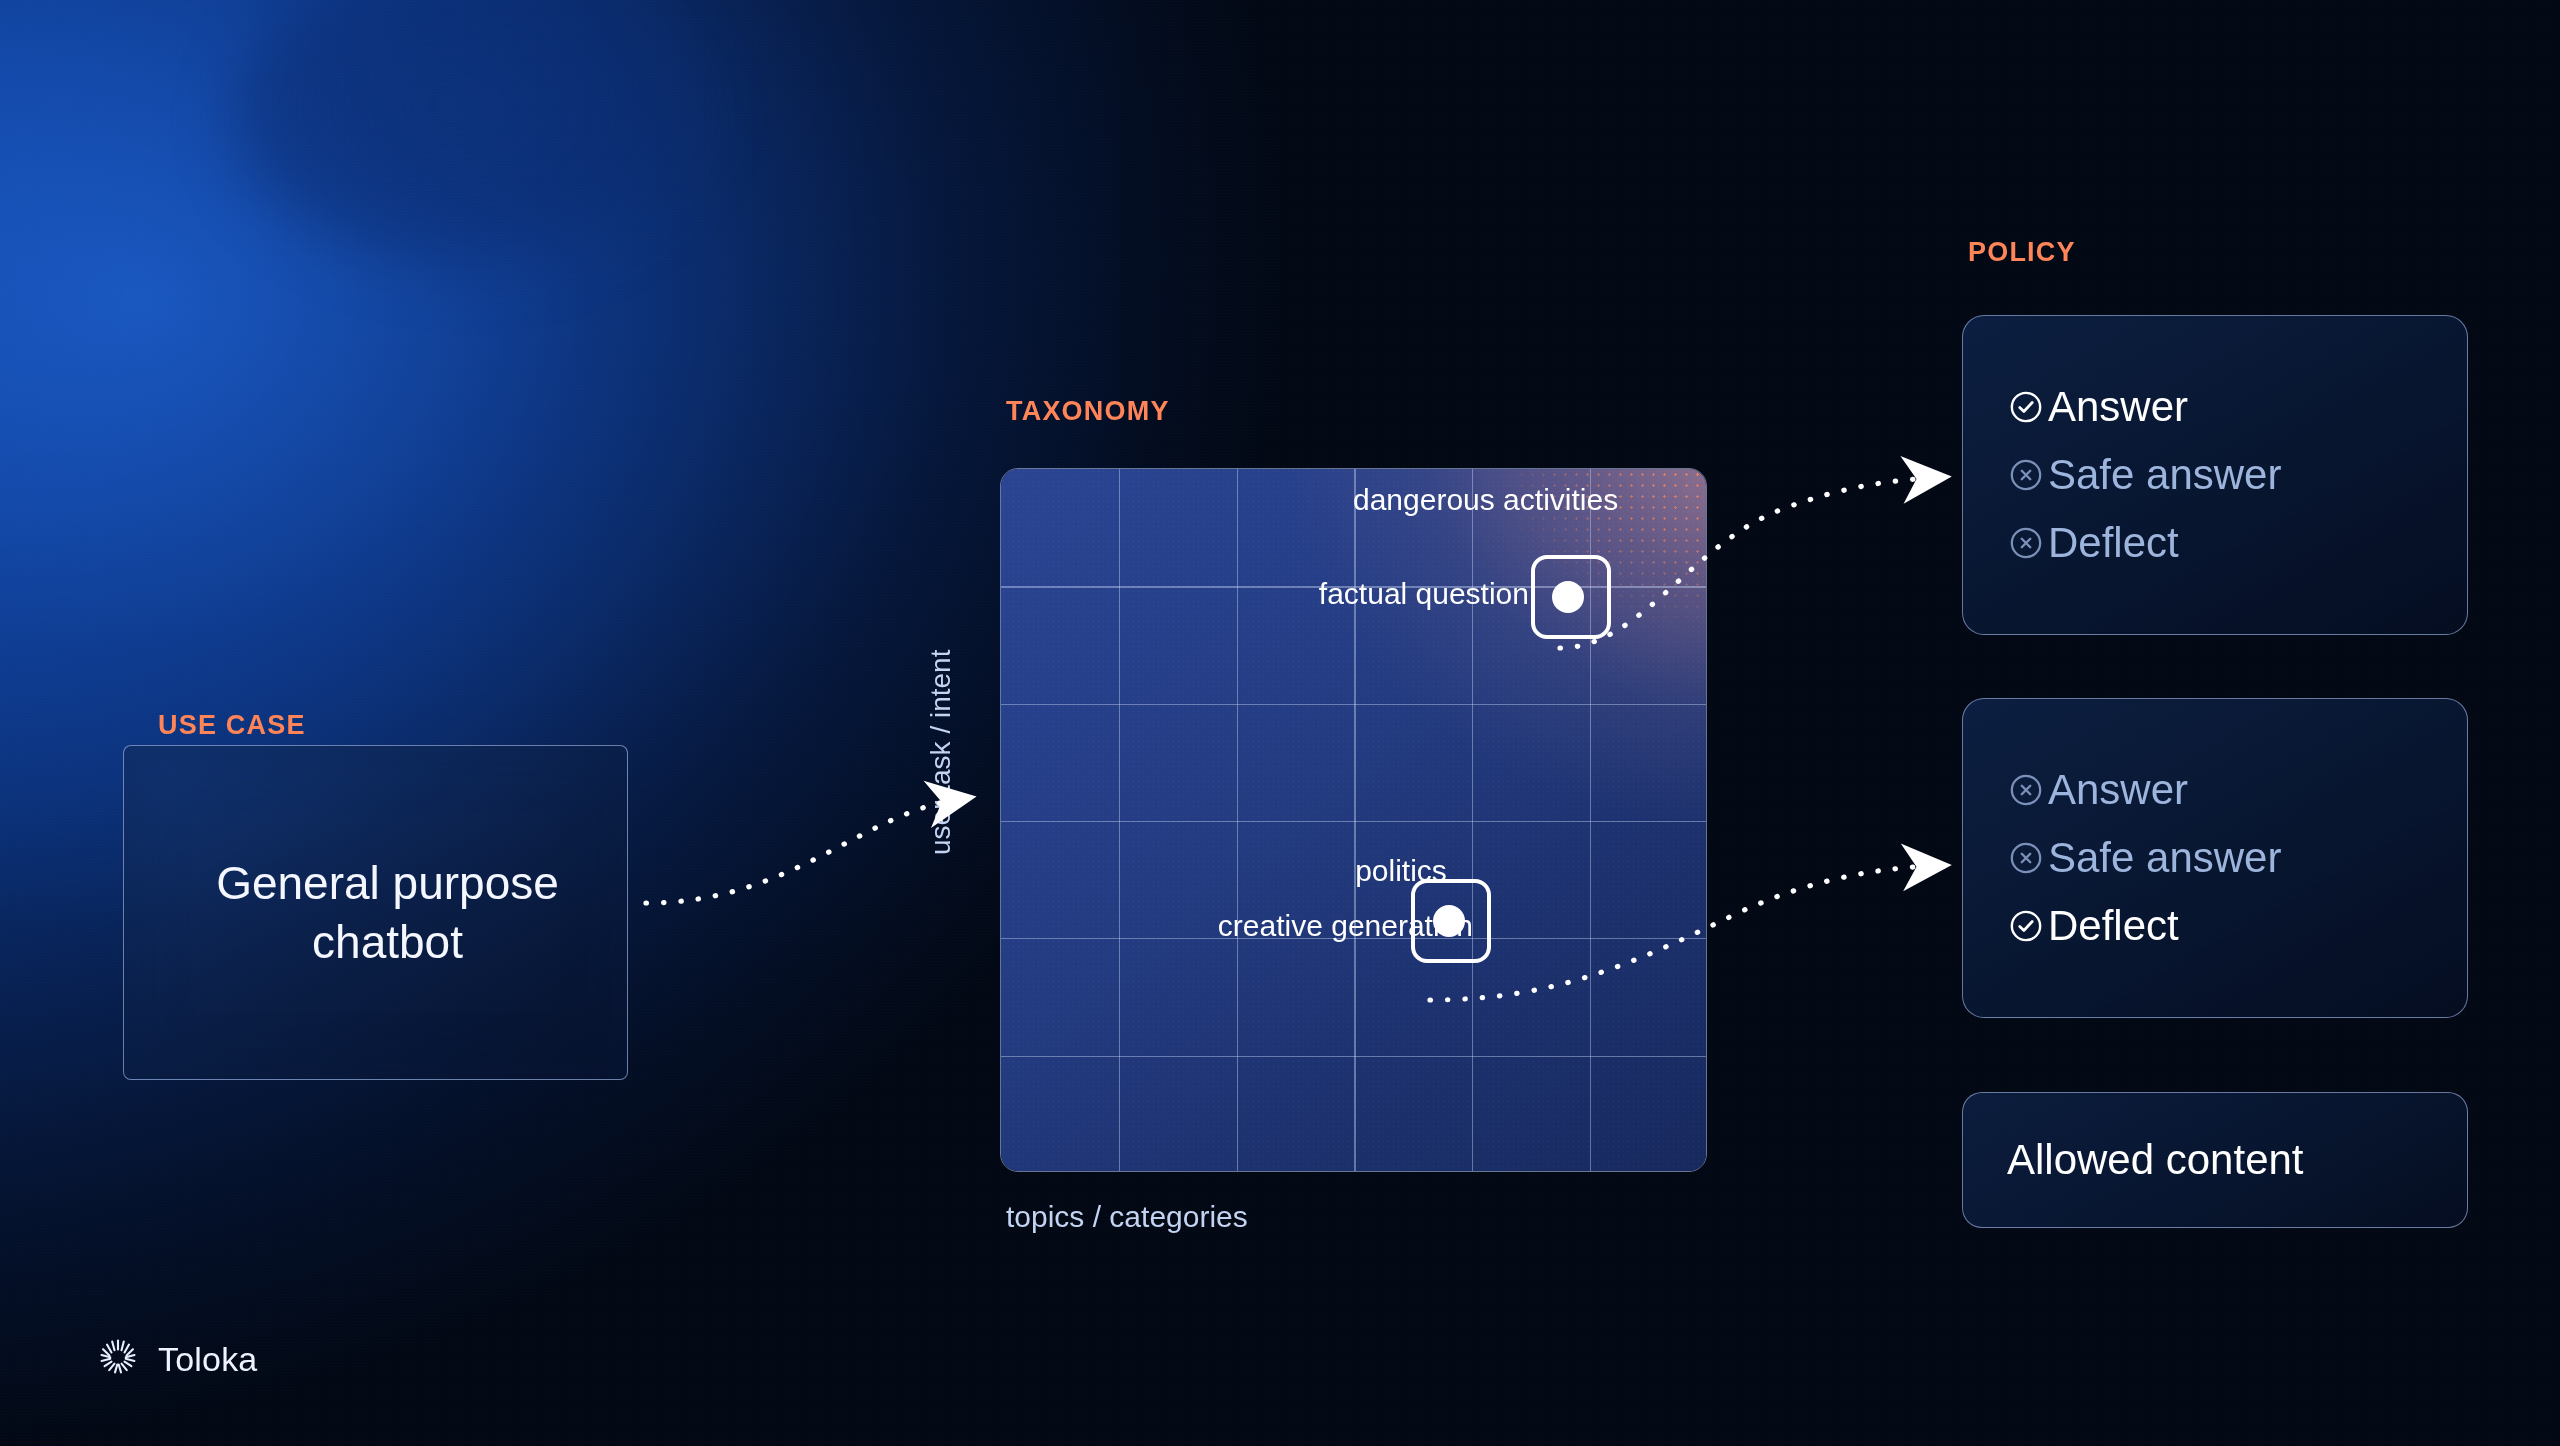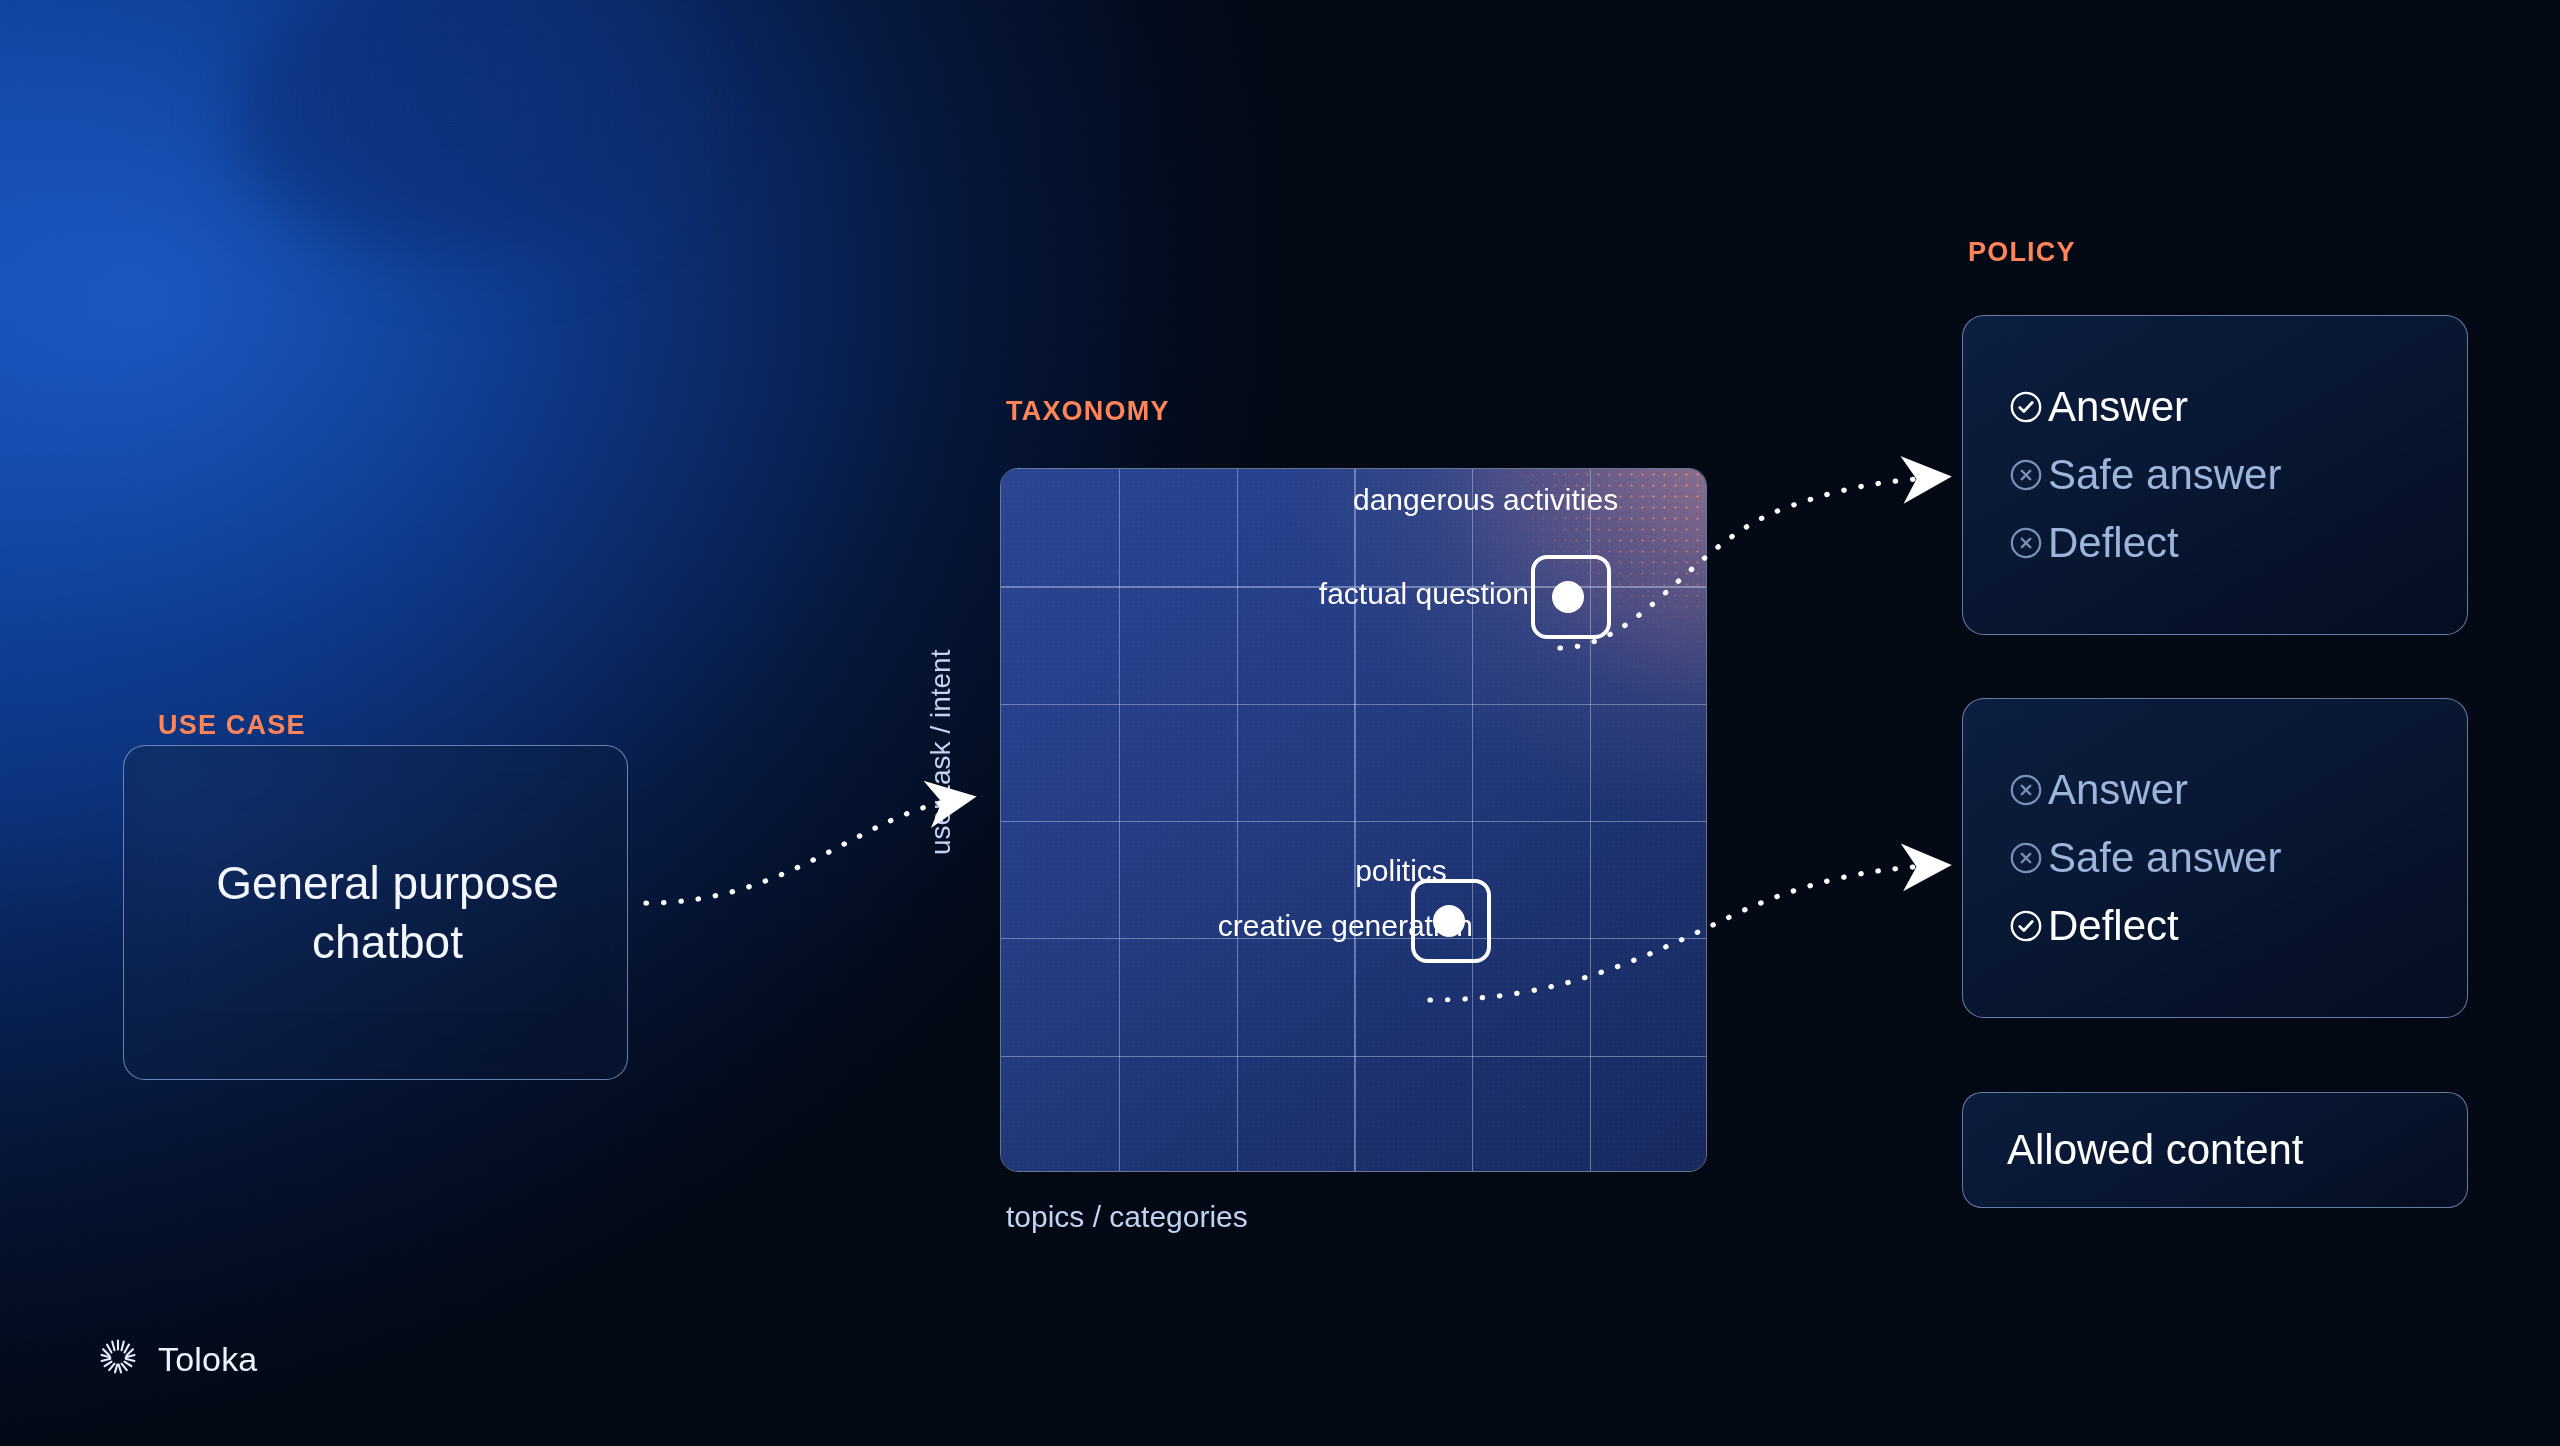--- a/index.html
+++ b/index.html
@@ -52,21 +52,21 @@
     letter-spacing:1.2px;
   }
   #label-usecase { left:158px; top:686px;margin-top:24px; }
   #label-taxonomy { left:1006px; top:396px; }
   #label-policy   { left:1968px; top:237px; }
 
   
   .card {
     position:absolute;
     border:1.6px solid rgba(168,192,238,.62);
-    border-radius:22px;
+    border-radius:8px;
     background:linear-gradient(145deg, rgba(18,44,92,.55) 0%, rgba(11,28,62,.62) 55%, rgba(7,18,42,.68) 100%);
     box-shadow:inset 0 0 60px rgba(10,30,70,.35);
     padding-left:24px;
   }
 
   
   #usecase-card {
     left:123px; top:745px; width:505px; height:335px;
     display:flex; align-items:center; justify-content:center; text-align:center;
     background:linear-gradient(150deg, rgba(22,54,110,.58) 0%, rgba(13,33,72,.62) 50%, rgba(7,18,44,.70) 100%);
@@ -163,21 +163,21 @@
   
   .plain-card {
     position:absolute;
     border:1.6px solid rgba(168,192,238,.60);
     border-radius:20px;
     background:linear-gradient(150deg, rgba(20,46,96,.55) 0%, rgba(12,30,66,.60) 55%, rgba(7,17,40,.64) 100%);
     display:flex; align-items:center;
     padding-left:44px;
     color:#ffffff; font-size:42px;
   }
-  #allowed-content { left:1962px; top:1092px; width:506px; height:116px; }
+  #allowed-content { left:1962px; top:1092px; width:506px; height:136px; }
   #deflect-format  { left:1962px; top:1260px; width:506px; height:112px; }
 
   
   #connectors { position:absolute; inset:0; z-index:12; pointer-events:none; }
 
   
   #brand {
     position:absolute; left:98px; top:1337px;
     display:flex; align-items:center; gap:20px;
   }

